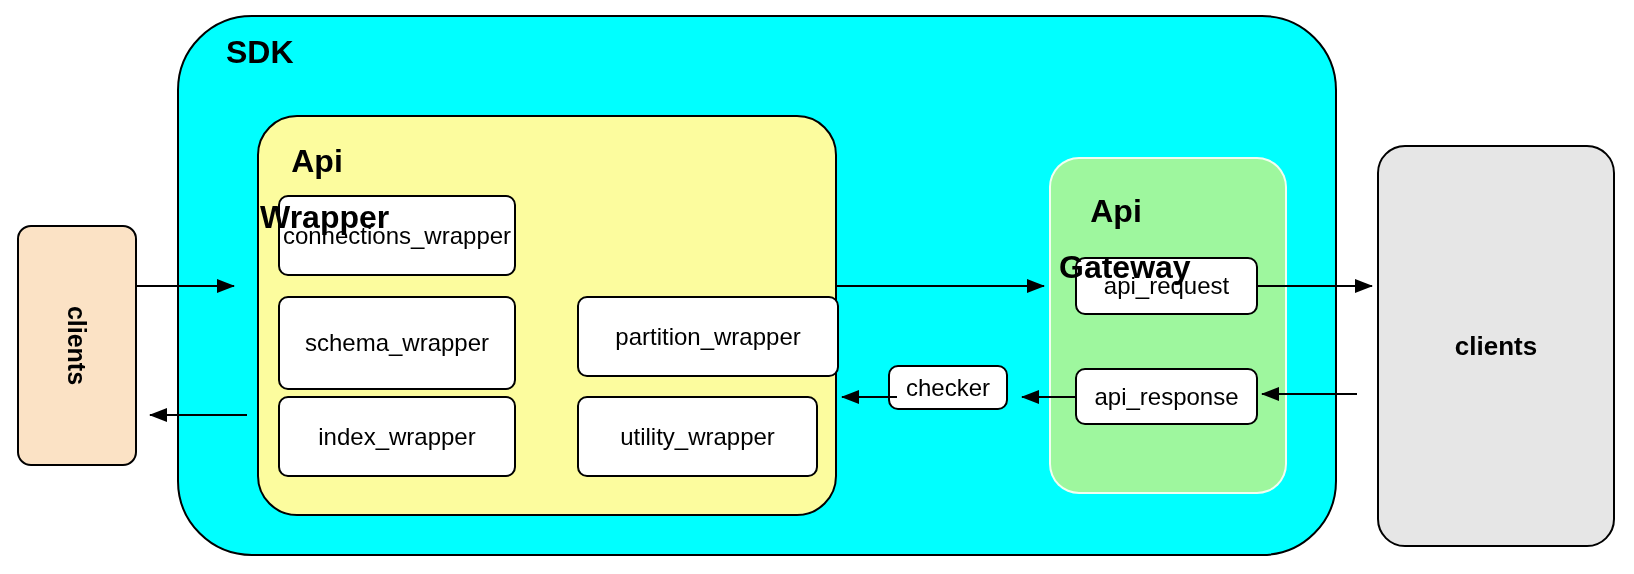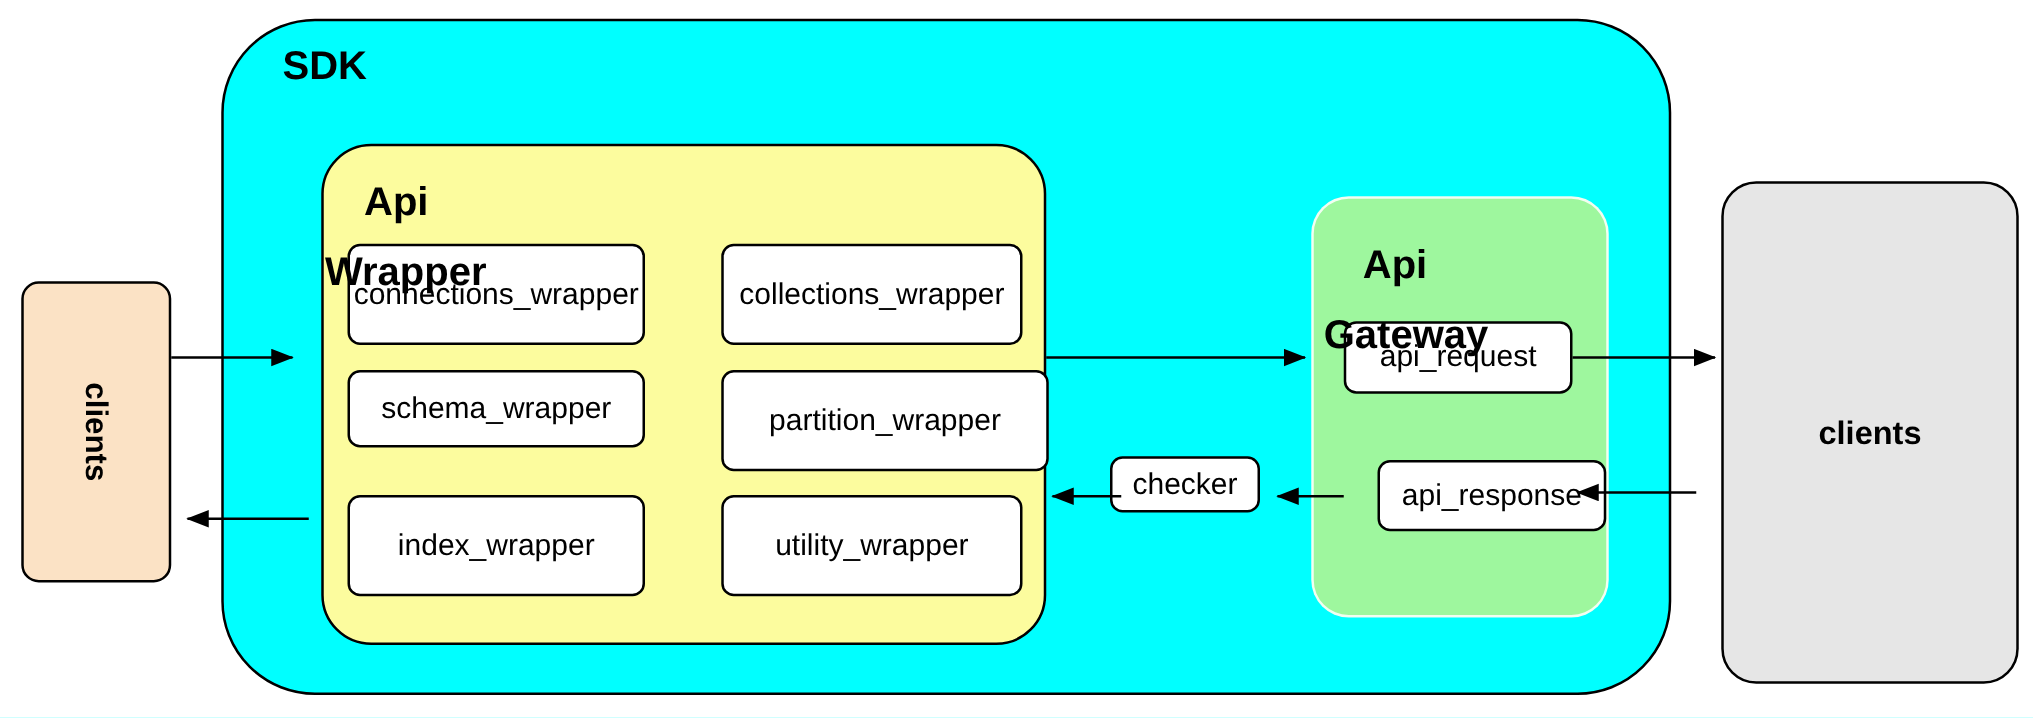--- a/index.html
+++ b/index.html
@@ -72,28 +72,27 @@
 
   <div class="node clients" style="background-color: rgb(251, 226, 197);">
     <span class="vtext">clients</span>
   </div>
 
   <div class="node milvus" style="background-color: rgb(230, 230, 230);">
     <span>clients</span>
   </div>
 
   <div class="node wbox" style="left:278px; top:195px; width:238px; height:81px;">connections_wrapper</div>
-  <div class="node wbox" style="left:577px; top:195px; width:241px; height:81px;">collections_wrapper</div>
-  <div class="node wbox" style="left:278px; top:296px; width:238px; height:62px;">schema_wrapper</div>
+  <div class="node wbox" style="left:278px; top:296px; width:238px; height:94px;">schema_wrapper</div>
   <div class="node wbox" style="left:577px; top:296px; width:262px; height:81px;">partition_wrapper</div>
   <div class="node wbox" style="left:278px; top:396px; width:238px; height:81px;">index_wrapper</div>
   <div class="node wbox" style="left:577px; top:396px; width:241px; height:81px;">utility_wrapper</div>
 
   <div class="node wbox" style="left:1075px; top:257px; width:183px; height:58px;">api_request</div>
-  <div class="node wbox" style="left:1075px; top:368px; width:183px; height:57px;margin-left:27px;">api_response</div>
+  <div class="node wbox" style="left:1075px; top:368px; width:183px; height:57px;">api_response</div>
   <div class="node wbox" style="left:888px; top:365px; width:120px; height:45px;">checker</div>
 
   <svg class="edges" viewBox="0 0 1634 574" xmlns="http://www.w3.org/2000/svg">
     <defs>
       <marker id="ah" markerUnits="userSpaceOnUse" markerWidth="20" markerHeight="16" refX="17" refY="7" orient="auto">
         <path d="M0,0 L18,7 L0,14 Z" fill="#000"></path>
       </marker>
     </defs>
     <line x1="137" y1="286" x2="234" y2="286" marker-end="url(#ah)"></line>
     <line x1="247" y1="415" x2="150" y2="415" marker-end="url(#ah)"></line>

